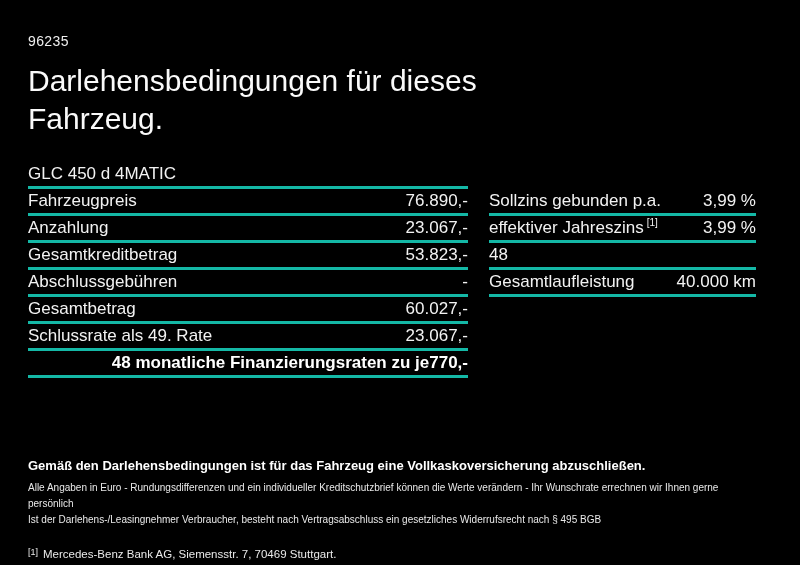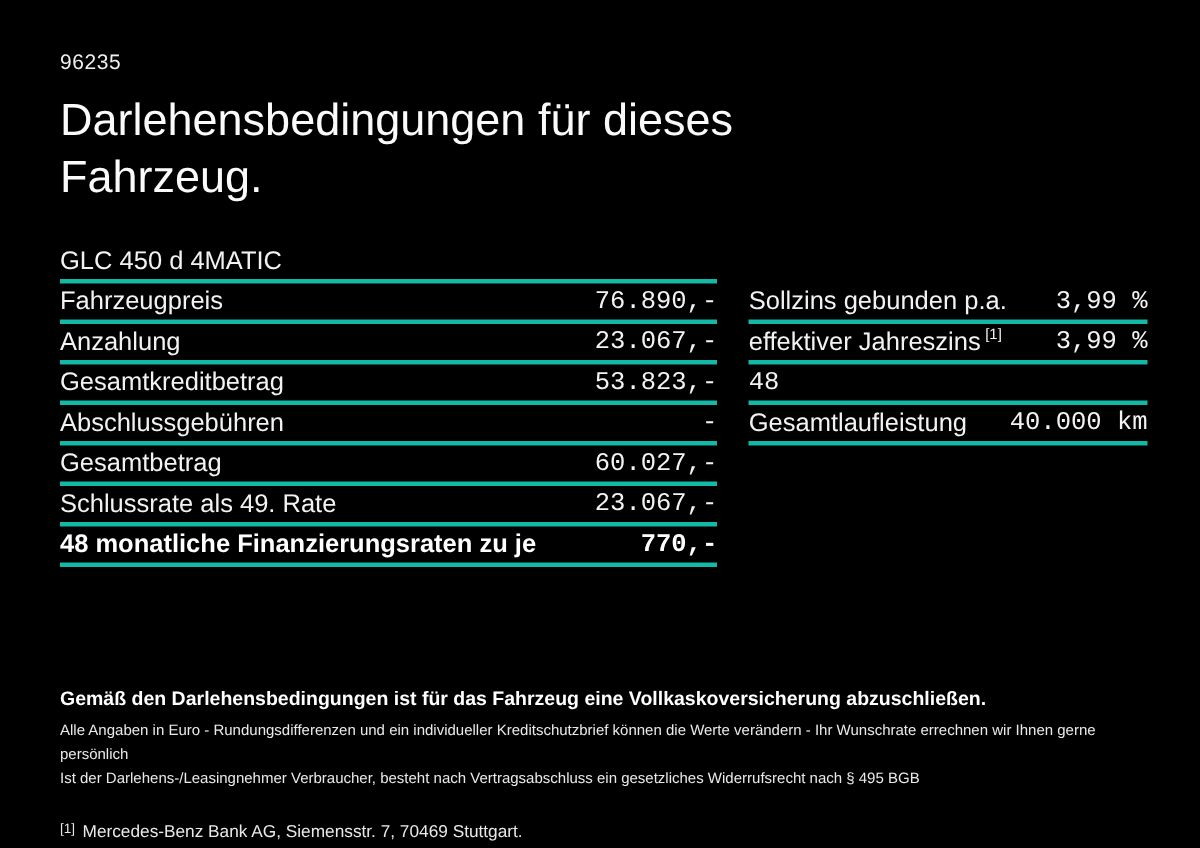--- a/index.html
+++ b/index.html
@@ -4,21 +4,21 @@
 <style>
   * { margin: 0; padding: 0; box-sizing: border-box; }
   html, body { background: #000; }
   body {
     width: 800px;
     height: 565px;
     font-family: "Liberation Sans", sans-serif;
     color: #f2f2f2;
     overflow: hidden;
   }
-  .page { padding: 0 35px 0 40px; }
+  .page { padding: 0 35px 0 28px; }
 
   .code {
     display: block;
     padding-top: 33px;
     font-size: 14px;
     letter-spacing: 0.4px;
     color: #efefef;
   }
 
   .title {
@@ -38,22 +38,22 @@
     display: flex;
     justify-content: space-between;
     align-items: center;
     height: 27px;
     border-bottom: 3px solid #14b8a6;
     font-size: 17px;
     color: #f2f2f2;
     white-space: nowrap;
   }
   .row .label { text-align: left; }
-  .row .value { text-align: right; font-family: Liberation Mono, monospace; }
-  .row.emphasis { font-weight: 700; color: #ffffff; }
+  .row .value { text-align: right; }
+  .row.emphasis { font-weight: 700; color: #ffffff; justify-content: flex-end; }
   .row sup {
     font-size: 10px;
     vertical-align: super;
     line-height: 0;
     margin-left: 3px;
   }
 
   .footer { margin-top: 80px; }
   .footer .note-bold {
     font-size: 13px;

